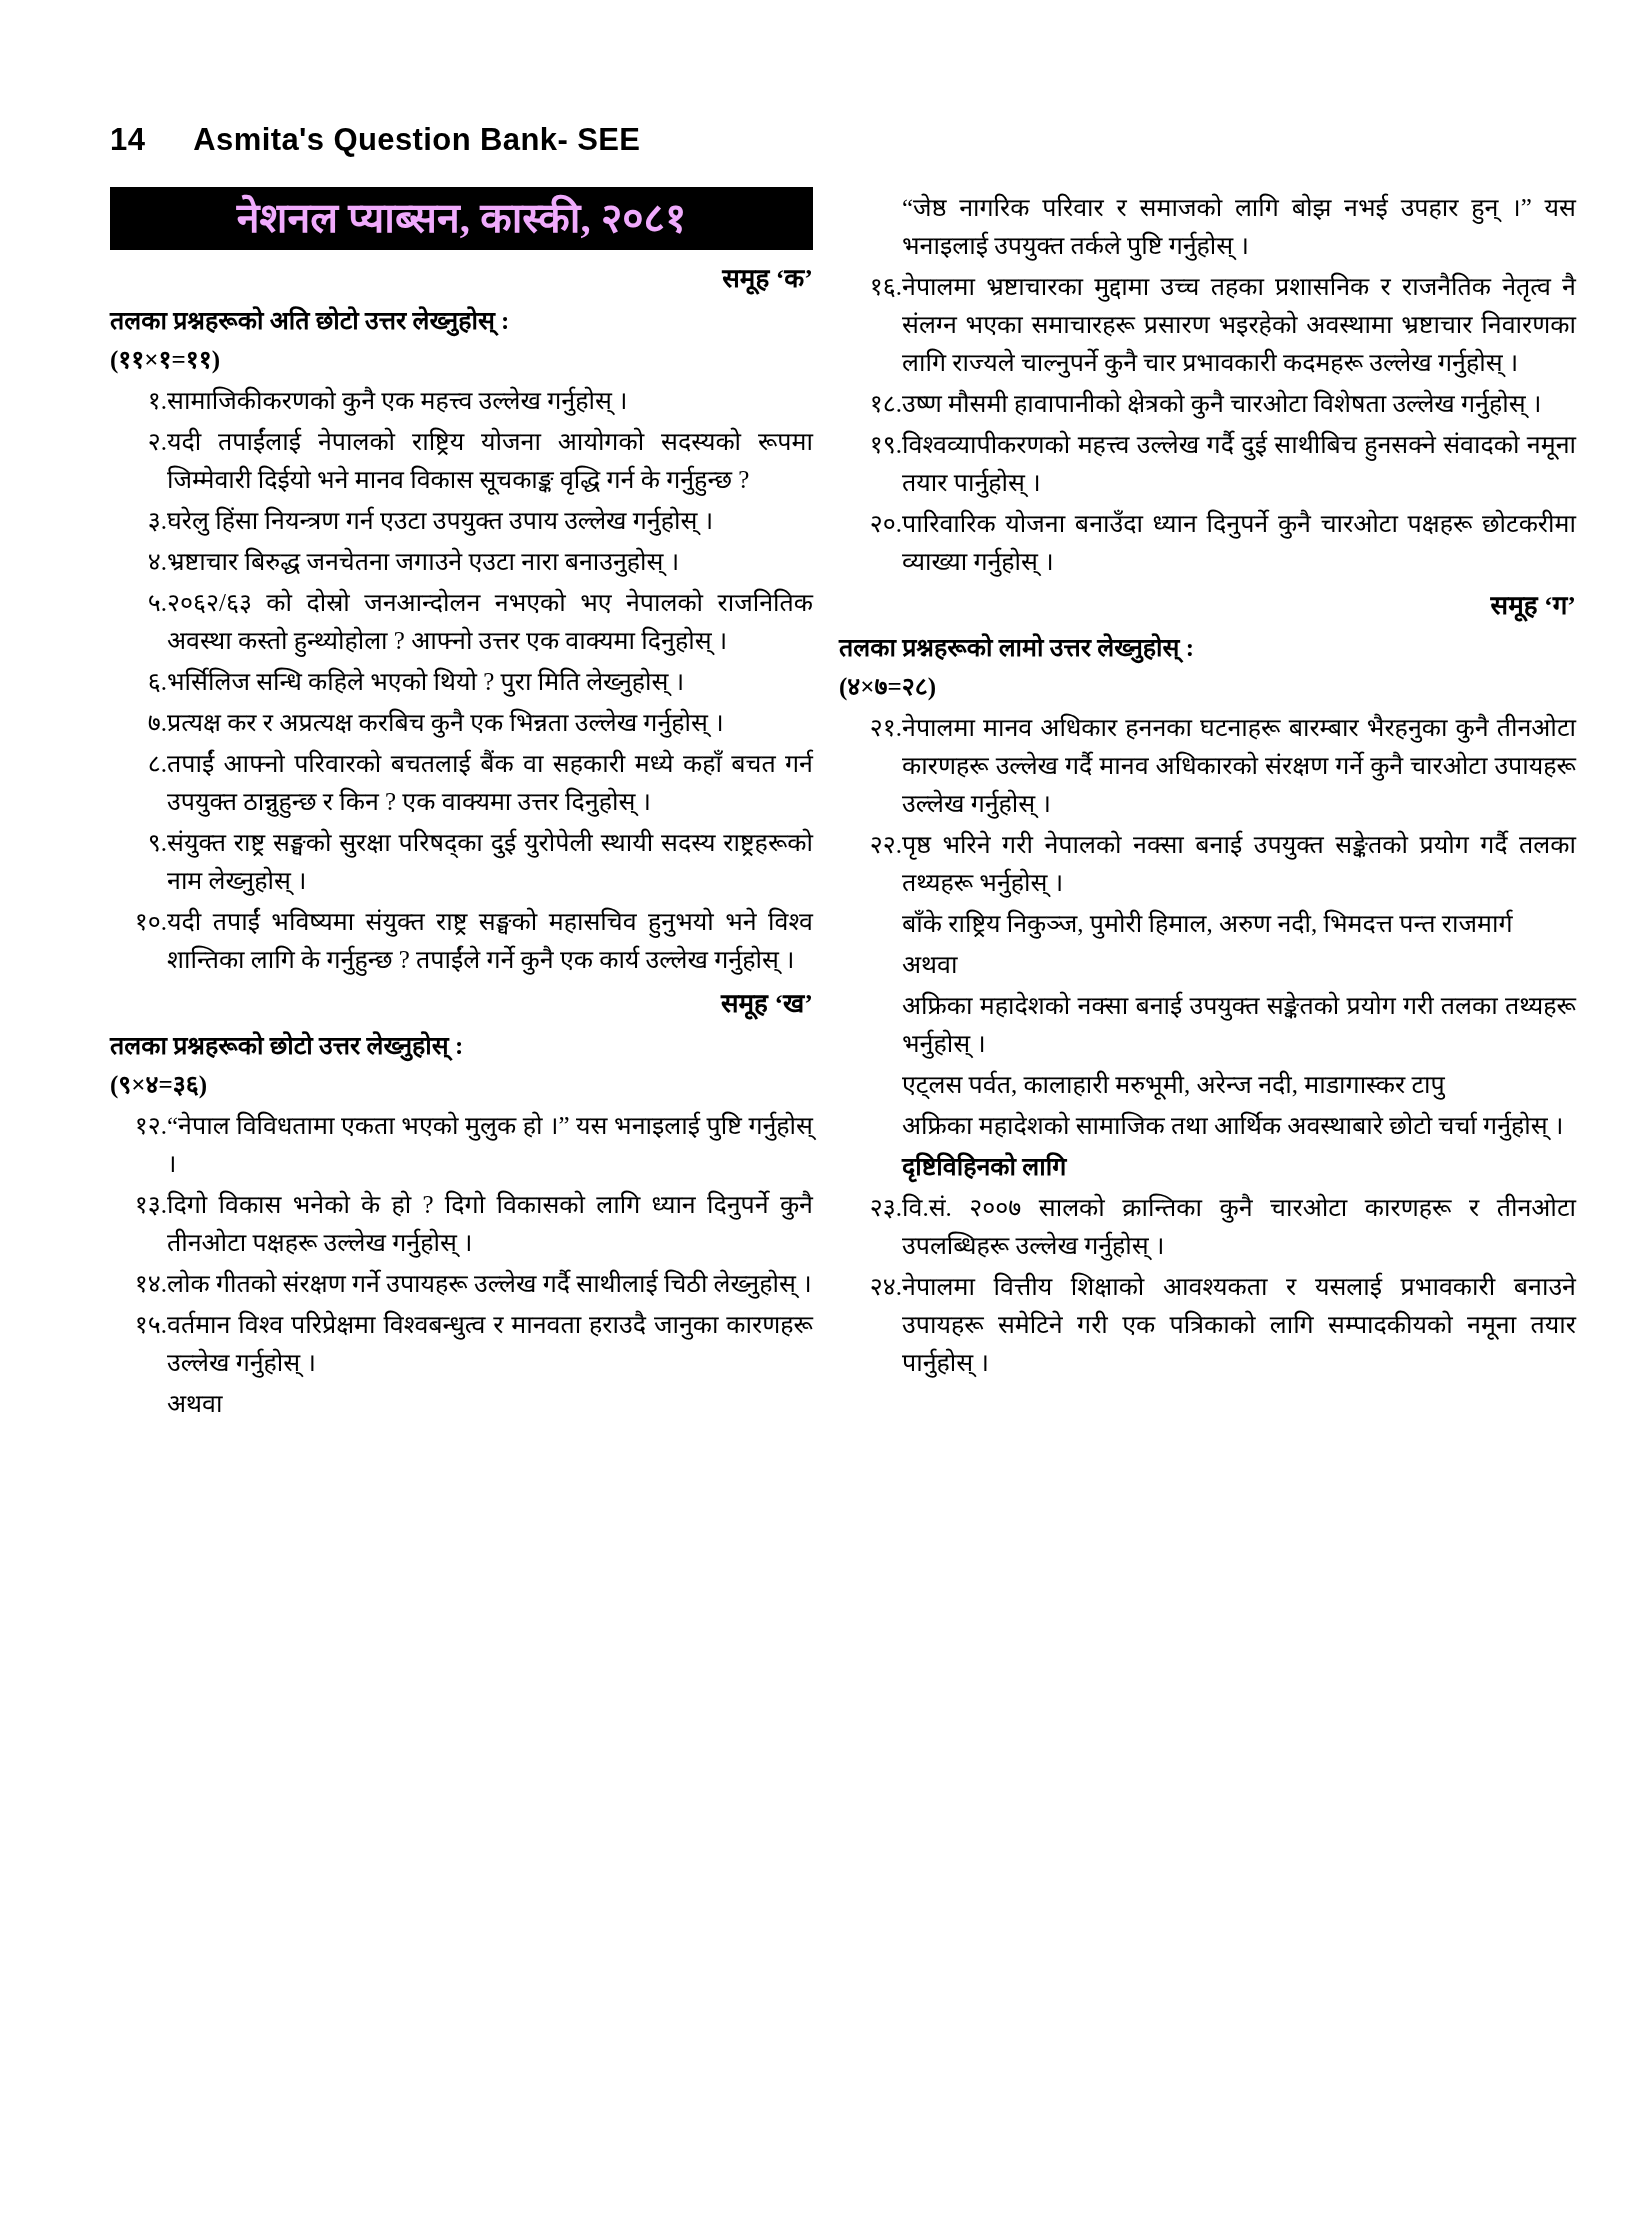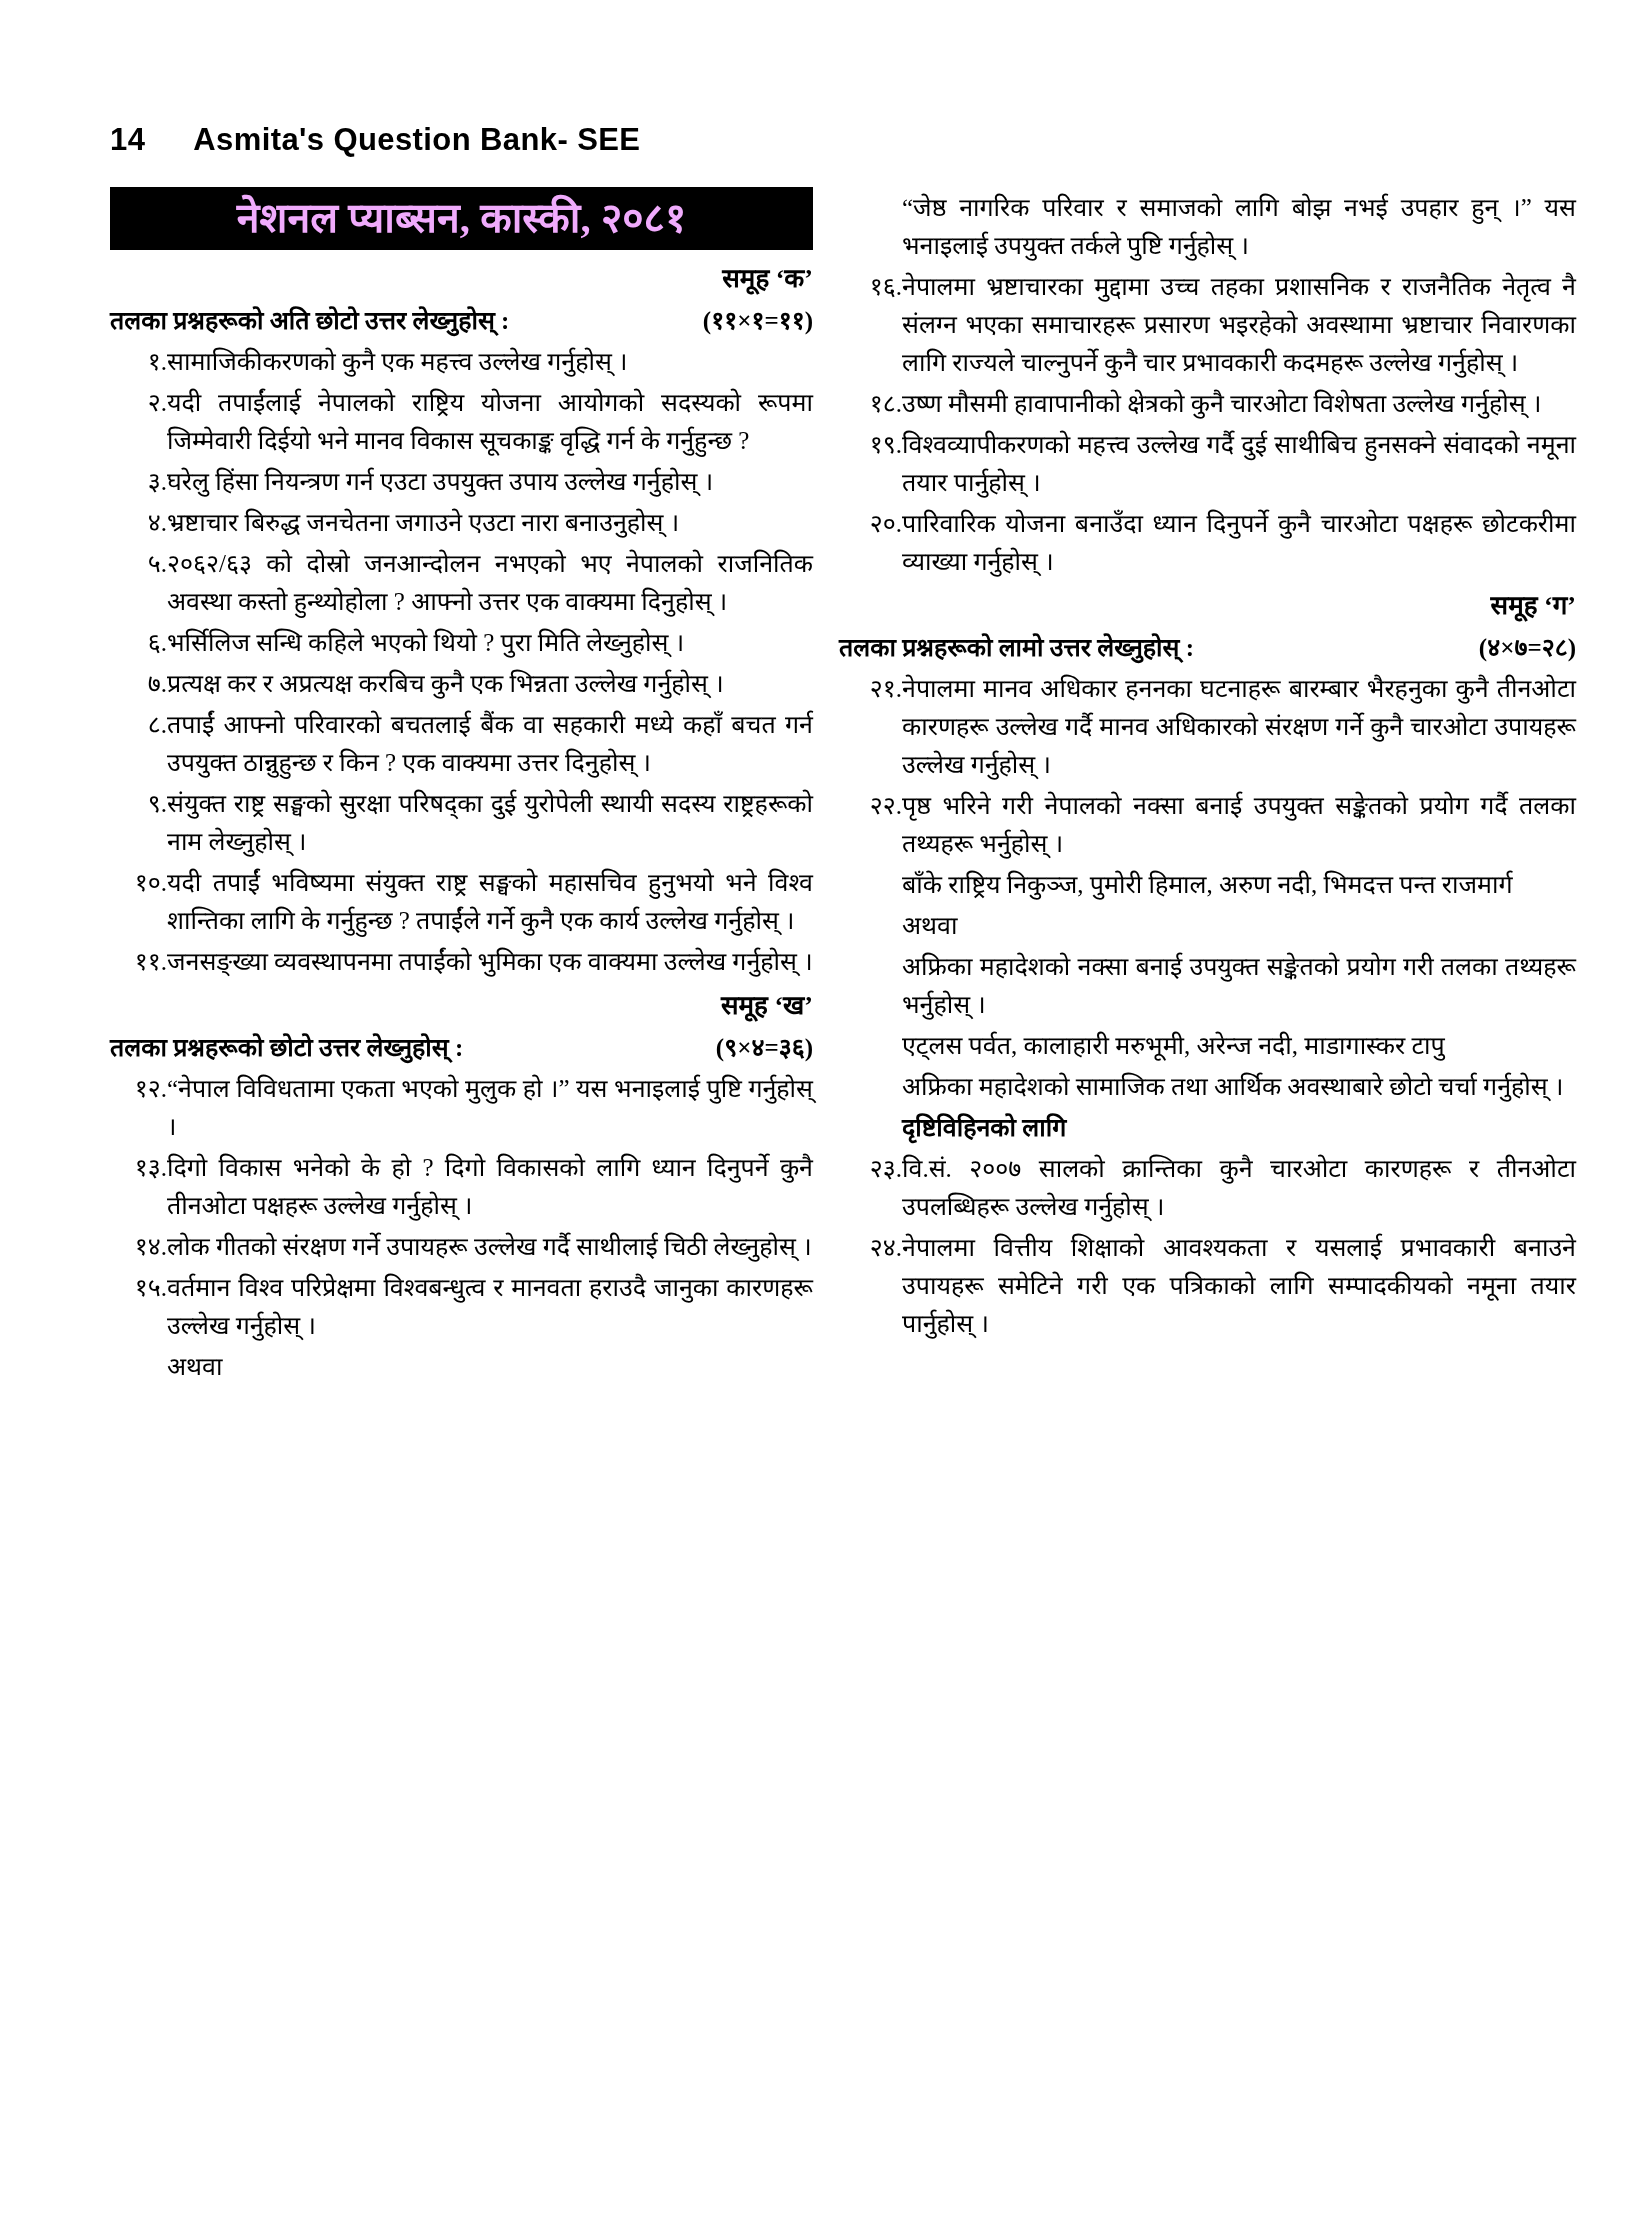--- a/index.html
+++ b/index.html
@@ -18,22 +18,22 @@
   .banner{
     background:#000000;color:#f0abfc;text-align:center;
     font-weight:bold;font-size:41px;height:63px;line-height:63px;
     margin-bottom:9px;
   }
   .group-header{
     text-align:right;font-weight:bold;font-size:26px;line-height:39px;
     margin:4.5px 0 3px 0;
   }
   .instruction{
-    display:flex;justify-content:space-between;align-items:baseline;
-    font-weight:bold;font-size:25px;line-height:39px;margin-bottom:3px;
+    display:flex;align-items:baseline;
+    font-weight:bold;font-size:25px;line-height:39px;margin-bottom:3px;flex-direction:column;
   }
   .q{display:flex;margin:0 0 3px 0;}
   .qnum{flex:0 0 57px;font-size:25px;line-height:38px;text-align:right;}
   .col-right .qnum{flex:0 0 63px;}
   .qtext{flex:1;font-size:25px;line-height:38px;text-align:justify;}
   .cont{
     padding-left:57px;font-size:25px;line-height:38px;
     text-align:justify;margin:0 0 3px 0;
   }
   .col-right .cont{padding-left:63px;}
@@ -88,24 +88,20 @@
     <span class="qnum">८.</span>
     <span class="qtext">तपाईं आफ्नो परिवारको बचतलाई बैंक वा सहकारी मध्ये कहाँ बचत गर्न उपयुक्त ठान्नुहुन्छ र किन ? एक वाक्यमा उत्तर दिनुहोस् ।</span>
   </div>
   <div class="q">
     <span class="qnum">९.</span>
     <span class="qtext">संयुक्त राष्ट्र सङ्घको सुरक्षा परिषद्का दुई युरोपेली स्थायी सदस्य राष्ट्रहरूको नाम लेख्नुहोस् ।</span>
   </div>
   <div class="q">
     <span class="qnum">१०.</span>
     <span class="qtext">यदी तपाईं भविष्यमा संयुक्त राष्ट्र सङ्घको महासचिव हुनुभयो भने विश्व शान्तिका लागि के गर्नुहुन्छ ? तपाईंले गर्ने कुनै एक कार्य उल्लेख गर्नुहोस् ।</span>
-  </div>
-  <div class="q">
-    <span class="qnum">११.</span>
-    <span class="qtext">जनसङ्ख्या व्यवस्थापनमा तपाईंको भुमिका एक वाक्यमा उल्लेख गर्नुहोस् ।</span>
   </div>
 
   <div class="group-header">समूह ‘ख’</div>
   <div class="instruction">
     <span>तलका प्रश्नहरूको छोटो उत्तर लेख्नुहोस् :</span>
     <span>(९×४=३६)</span>
   </div>
 
   <div class="q">
     <span class="qnum">१२.</span>

